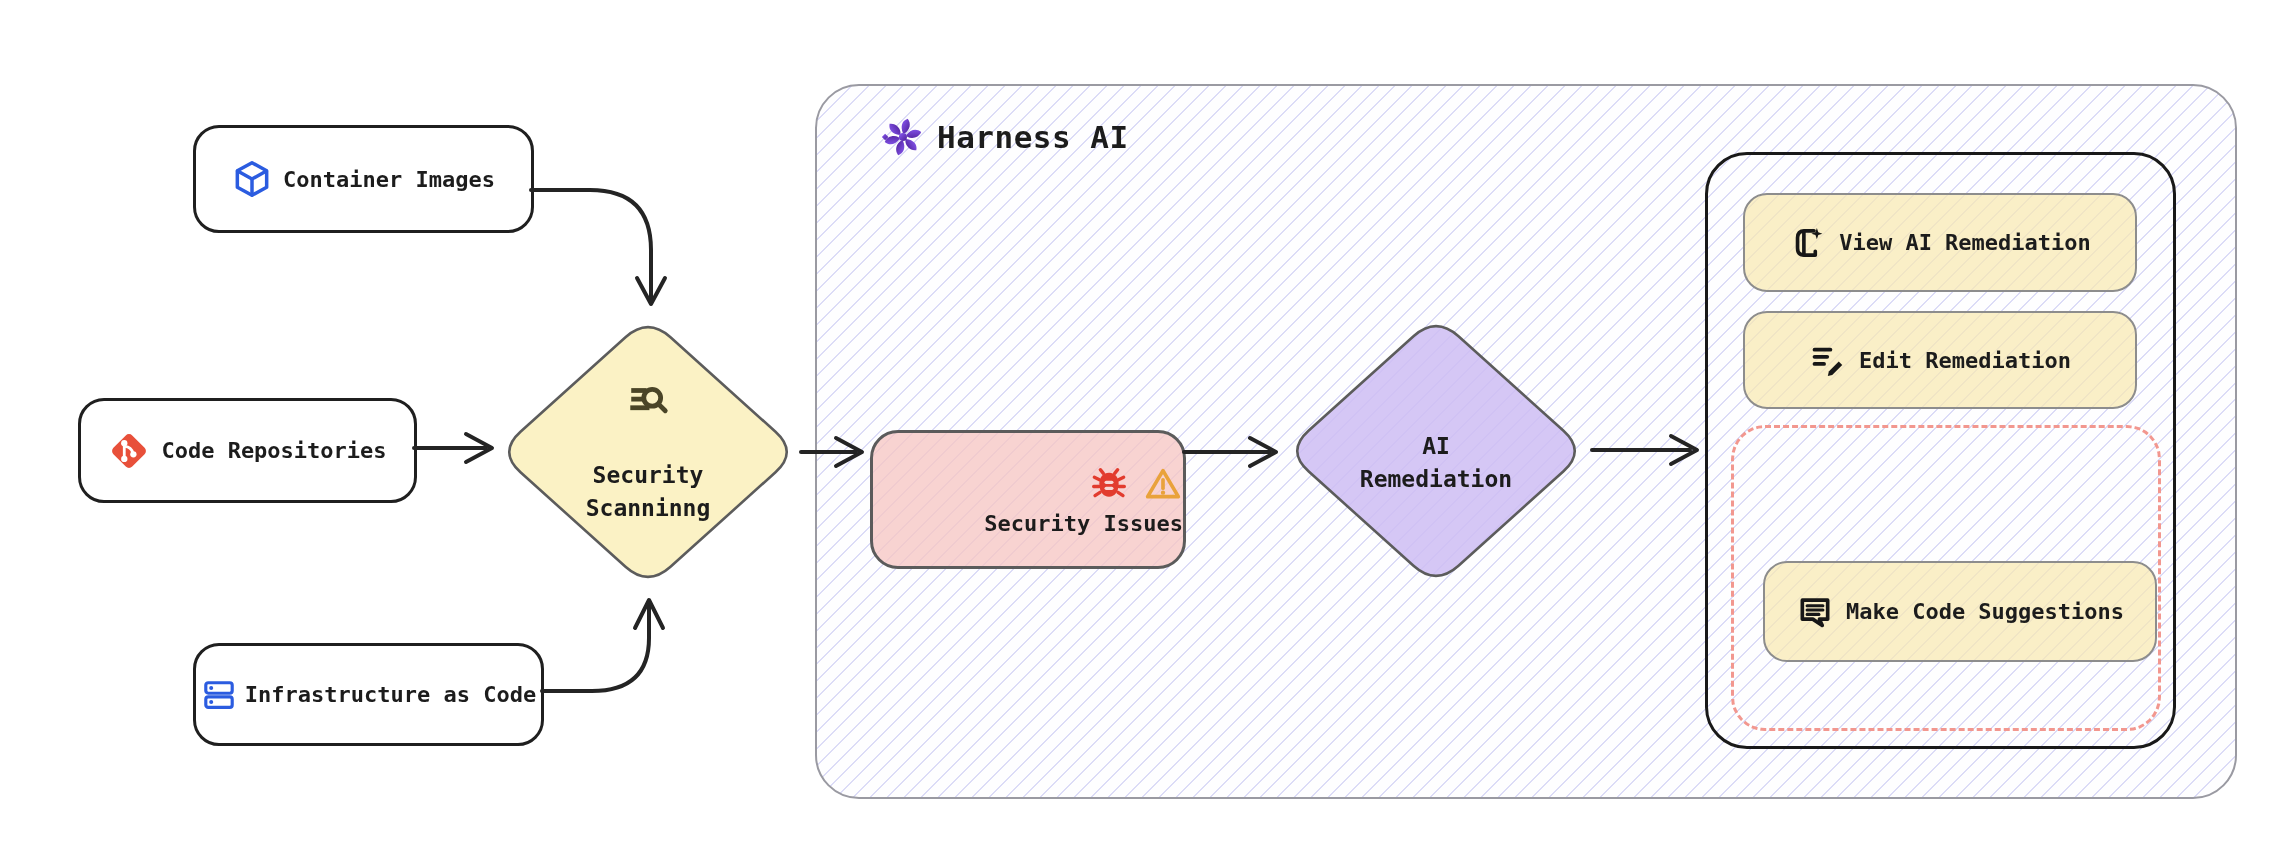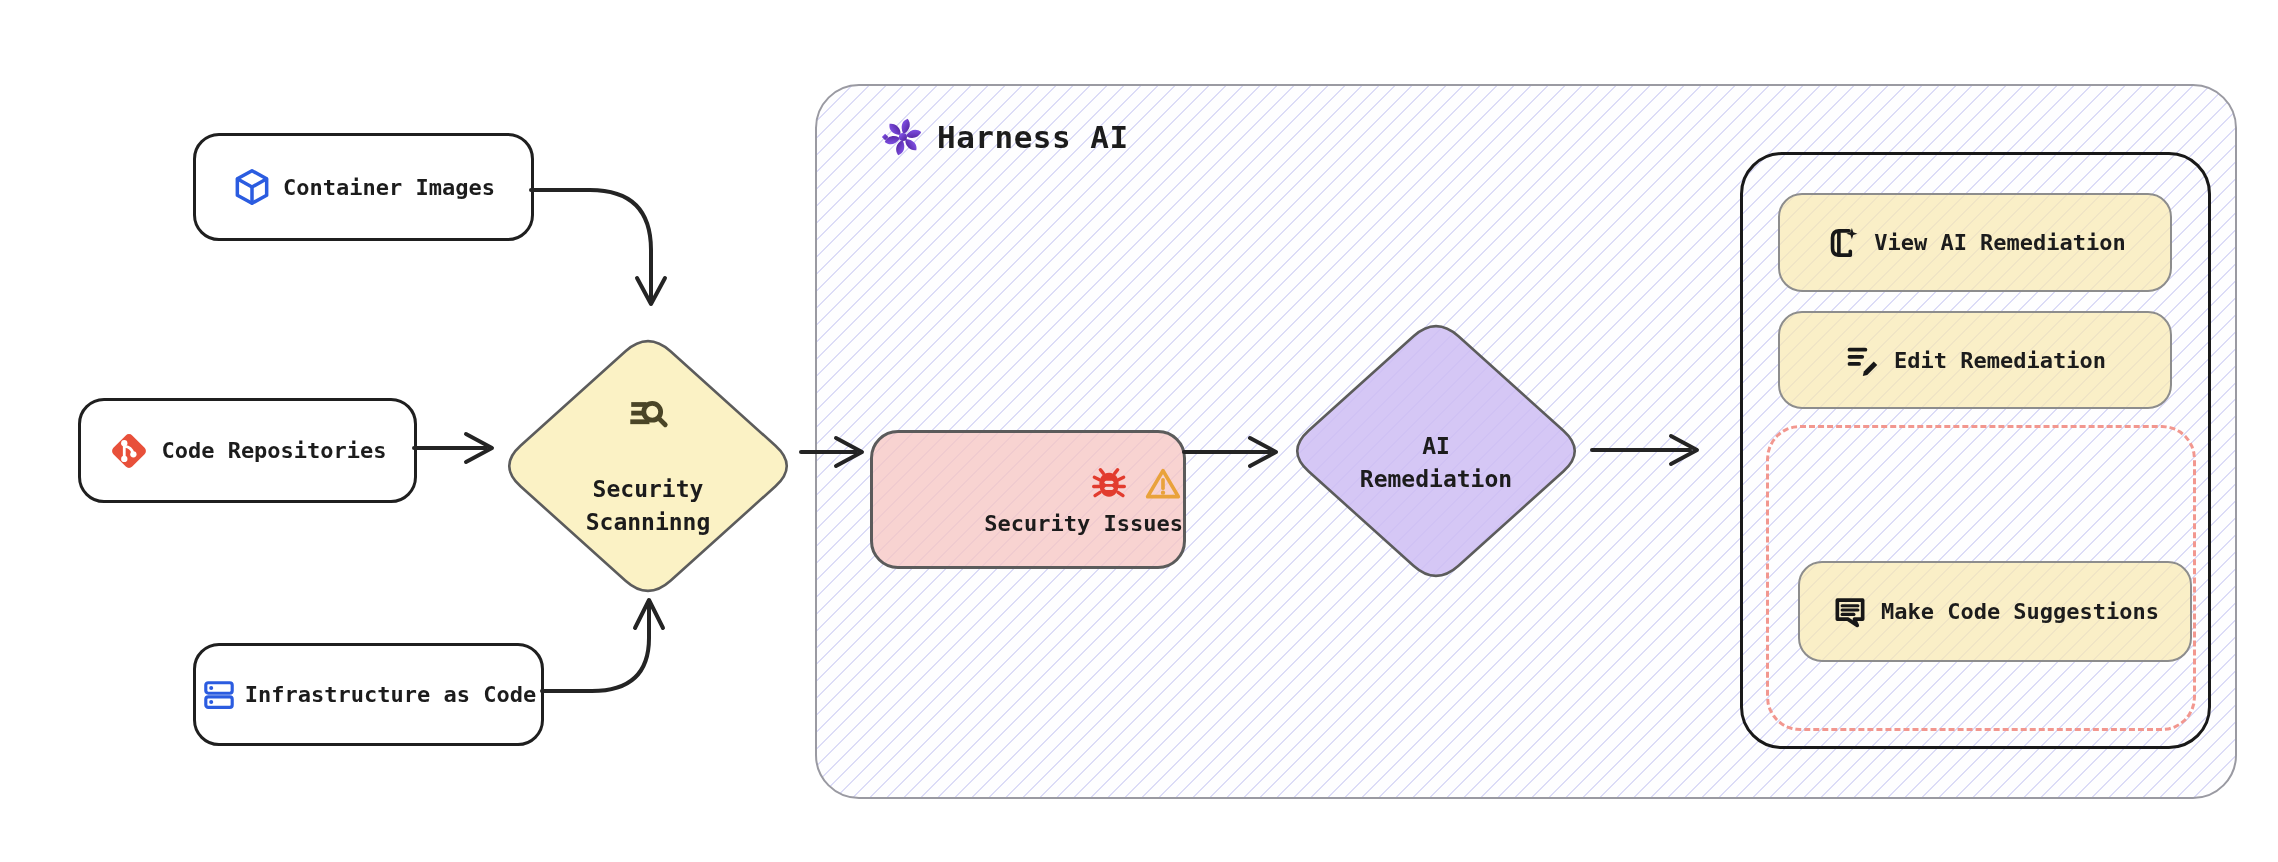--- a/index.html
+++ b/index.html
@@ -15,43 +15,43 @@
     background-image:repeating-linear-gradient(135deg,rgba(132,132,226,0.28) 0 1.4px,transparent 1.4px 12px);
   }
   .harness-header{position:absolute;left:62px;top:28px;display:flex;align-items:center;gap:12px;}
   .harness-title{font-size:31px;font-weight:bold;letter-spacing:.5px;}
   
   .node{
     position:absolute;display:flex;align-items:center;justify-content:center;gap:11px;
     background:#ffffff;border:3px solid #1f1f1f;border-radius:26px;
     font-size:22px;font-weight:600;white-space:nowrap;
   }
-  #node-container-images{left:193px;top:133px;width:335px;height:102px;}
+  #node-container-images{left:193px;top:125px;width:335px;height:102px;}
   #node-code-repositories{left:78px;top:398px;width:333px;height:99px;}
   #node-iac{left:193px;top:643px;width:345px;height:97px;gap:8px;}
   
   .diamond-wrap{position:absolute;display:flex;flex-direction:column;align-items:center;justify-content:center;text-align:center;}
-  #diamond-scanning{left:498px;top:331px;width:300px;height:270px;}
+  #diamond-scanning{left:498px;top:317px;width:300px;height:270px;}
   #diamond-remediation{left:1286px;top:316px;width:300px;height:270px;}
   .diamond-svg{position:absolute;inset:0;width:100%;height:100%;}
   .diamond-label{position:relative;z-index:2;font-size:23px;font-weight:600;line-height:1.45;margin-top:24px;}
   .diamond-inner{position:relative;z-index:2;display:flex;flex-direction:column;align-items:center;gap:10px;}
   .pre{white-space:pre-line;}
   
   #node-security-issues{
     position:absolute;left:870px;top:386px;width:310px;height:133px;
     border:3px solid #5b5b5b;border-radius:28px;background:rgba(246,199,196,0.78);
     display:flex;flex-direction:column;align-items:flex-end;justify-content:center;gap:7px;
     font-size:22px;font-weight:600;margin-top:44px;
   }
   .issue-icons{display:flex;align-items:center;gap:14px;}
   
   #remediation-panel{
     position:absolute;left:1705px;top:152px;width:465px;height:591px;
-    border:3.5px solid #191919;border-radius:42px;margin-left:35px;
+    border:3.5px solid #191919;border-radius:42px;
   }
   .action-btn{
     position:absolute;display:flex;align-items:center;justify-content:center;gap:12px;
     background:rgba(248,233,177,0.72);border:2.5px solid #8d8d8d;border-radius:24px;
     font-size:22px;font-weight:600;white-space:nowrap;
   }
   #btn-view{left:35px;top:38px;width:390px;height:95px;}
   #btn-edit{left:35px;top:156px;width:390px;height:94px;}
   .dashed-group{
     position:absolute;left:23px;top:270px;width:424px;height:300px;

